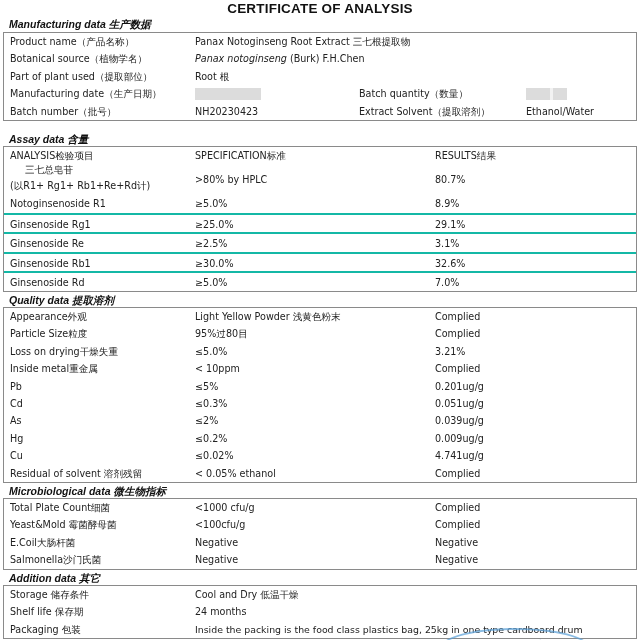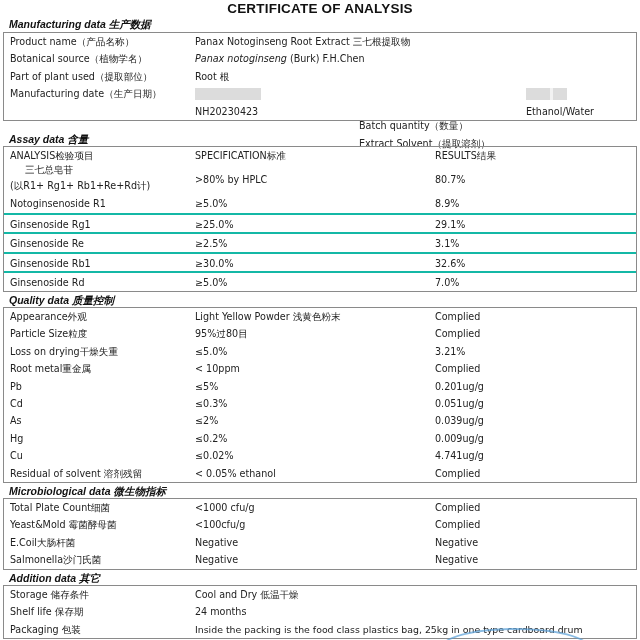--- a/index.html
+++ b/index.html
@@ -27,21 +27,21 @@
     }
     .row {
       position: relative; height: 17.4px;
       font-size: 9.6px; line-height: 17.4px; white-space: nowrap;
     }
     .row.sep { border-top: 2px solid #14b8a6; }
     .c { position: absolute; top: 0; }
     .c1 { left: 6px; }
     .c2 { left: 191px; }
     .c3 { left: 431px; }
-    .m3 { left: 355px; margin-top: 32px; }
+    .m3 { left: 355px; }
     .m4 { left: 522px; }
     .blur {
       display: inline-block; background: #dcdcdc; height: 12px; vertical-align: middle;
     }
     .stamp {
       position: absolute; left: 440px; top: 628px; width: 150px; height: 40px;
       border: 2px solid #5aa0d8; border-radius: 50%; opacity: 0.7;
     }
     .stamp span {
       position: absolute; top: 9px; left: 0; width: 100%; text-align: center;
@@ -68,20 +68,21 @@
     <span class="c c1">Part of plant used（提取部位）</span>
     <span class="c c2">Root  根</span>
   </div>
   <div class="row">
     <span class="c c1">Manufacturing date（生产日期）</span>
     <span class="c c2"><span class="blur" style="width:66px"></span></span>
     <span class="c m3">Batch quantity（数量）</span>
     <span class="c m4"><span class="blur" style="width:24px"></span><span class="blur" style="width:3px;background:#f2f2f2"></span><span class="blur" style="width:14px"></span></span>
   </div>
   <div class="row">
+    <span class="c c1">Batch number（批号）</span>
     <span class="c c2">NH20230423</span>
     <span class="c m3">Extract Solvent（提取溶剂）</span>
     <span class="c m4">Ethanol/Water</span>
   </div>
 </div>
 
 <div class="section-title" style="top:133px">Assay data  含量</div>
 <div class="box" style="top:146px">
   <div class="row">
     <span class="c c1">ANALYSIS检验项目</span>
@@ -114,39 +115,39 @@
     <span class="c c2">≥30.0%</span>
     <span class="c c3">32.6%</span>
   </div>
   <div class="row sep" style="height:19.5px;line-height:19.5px">
     <span class="c c1">Ginsenoside Rd</span>
     <span class="c c2">≥5.0%</span>
     <span class="c c3">7.0%</span>
   </div>
 </div>
 
-<div class="section-title" style="top:294px">Quality data  质量控制</div>
+<div class="section-title" style="top:294px">Quality data  提取溶剂</div>
 <div class="box" style="top:307px">
   <div class="row">
       <span class="c c1">Appearance外观</span>
       <span class="c c2">Light Yellow Powder  浅黄色粉末</span>
       <span class="c c3">Complied</span>
     </div>
   <div class="row">
       <span class="c c1">Particle Size粒度</span>
       <span class="c c2">95%过80目</span>
       <span class="c c3">Complied</span>
     </div>
   <div class="row">
       <span class="c c1">Loss on drying干燥失重</span>
       <span class="c c2">≤5.0%</span>
       <span class="c c3">3.21%</span>
     </div>
   <div class="row">
-      <span class="c c1">Root metal重金属</span>
+      <span class="c c1">Inside metal重金属</span>
       <span class="c c2">&lt; 10ppm</span>
       <span class="c c3">Complied</span>
     </div>
   <div class="row">
       <span class="c c1">Pb</span>
       <span class="c c2">≤5%</span>
       <span class="c c3">0.201ug/g</span>
     </div>
   <div class="row">
       <span class="c c1">Cd</span>

